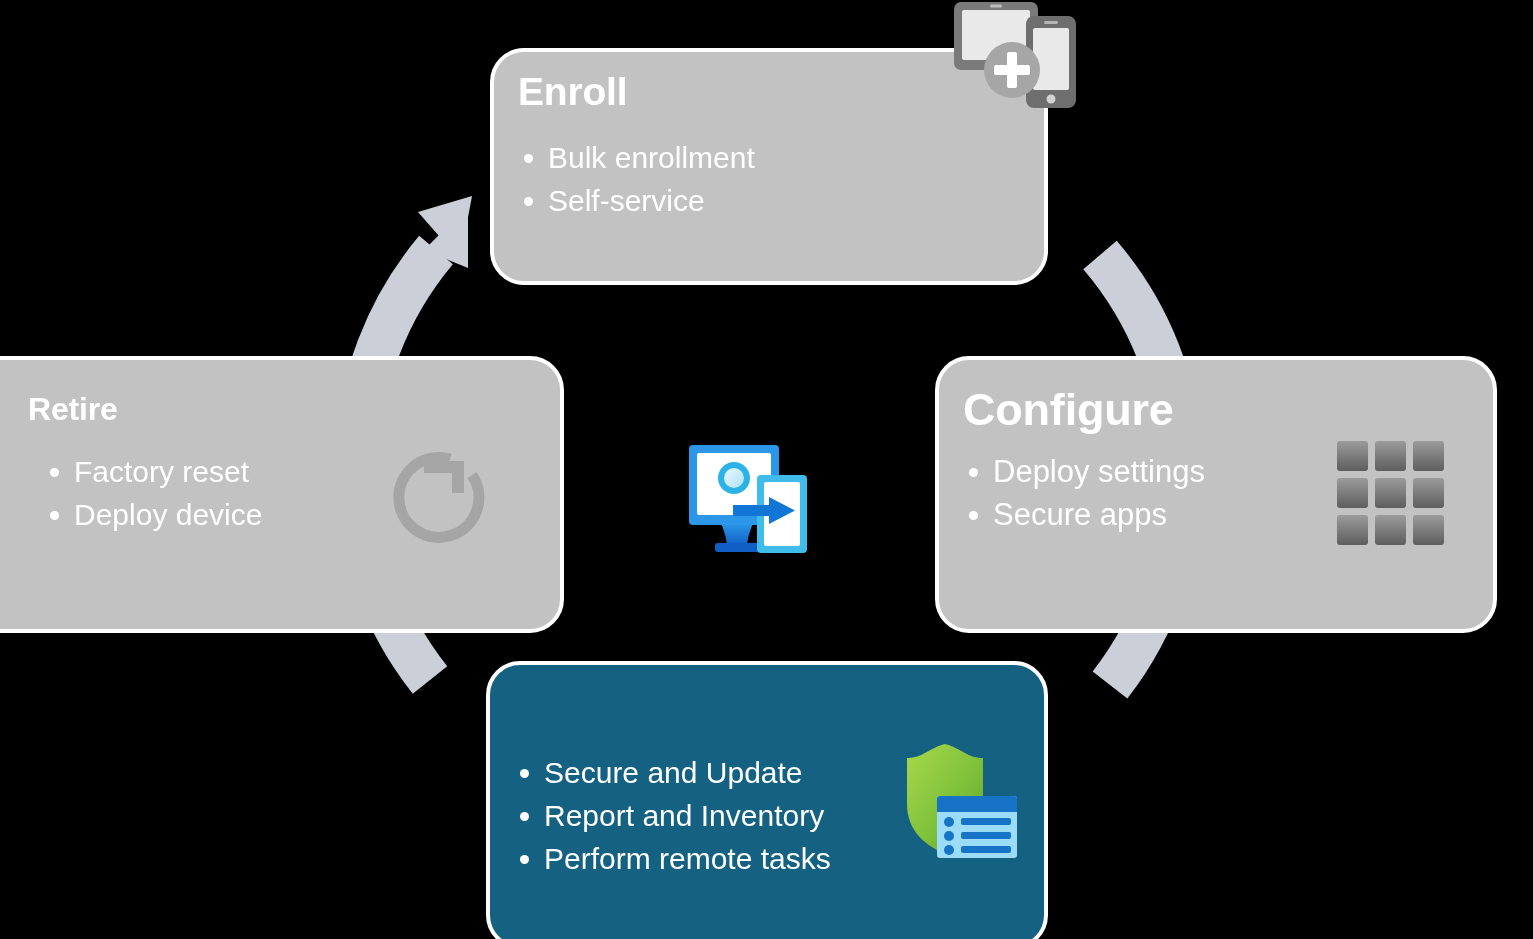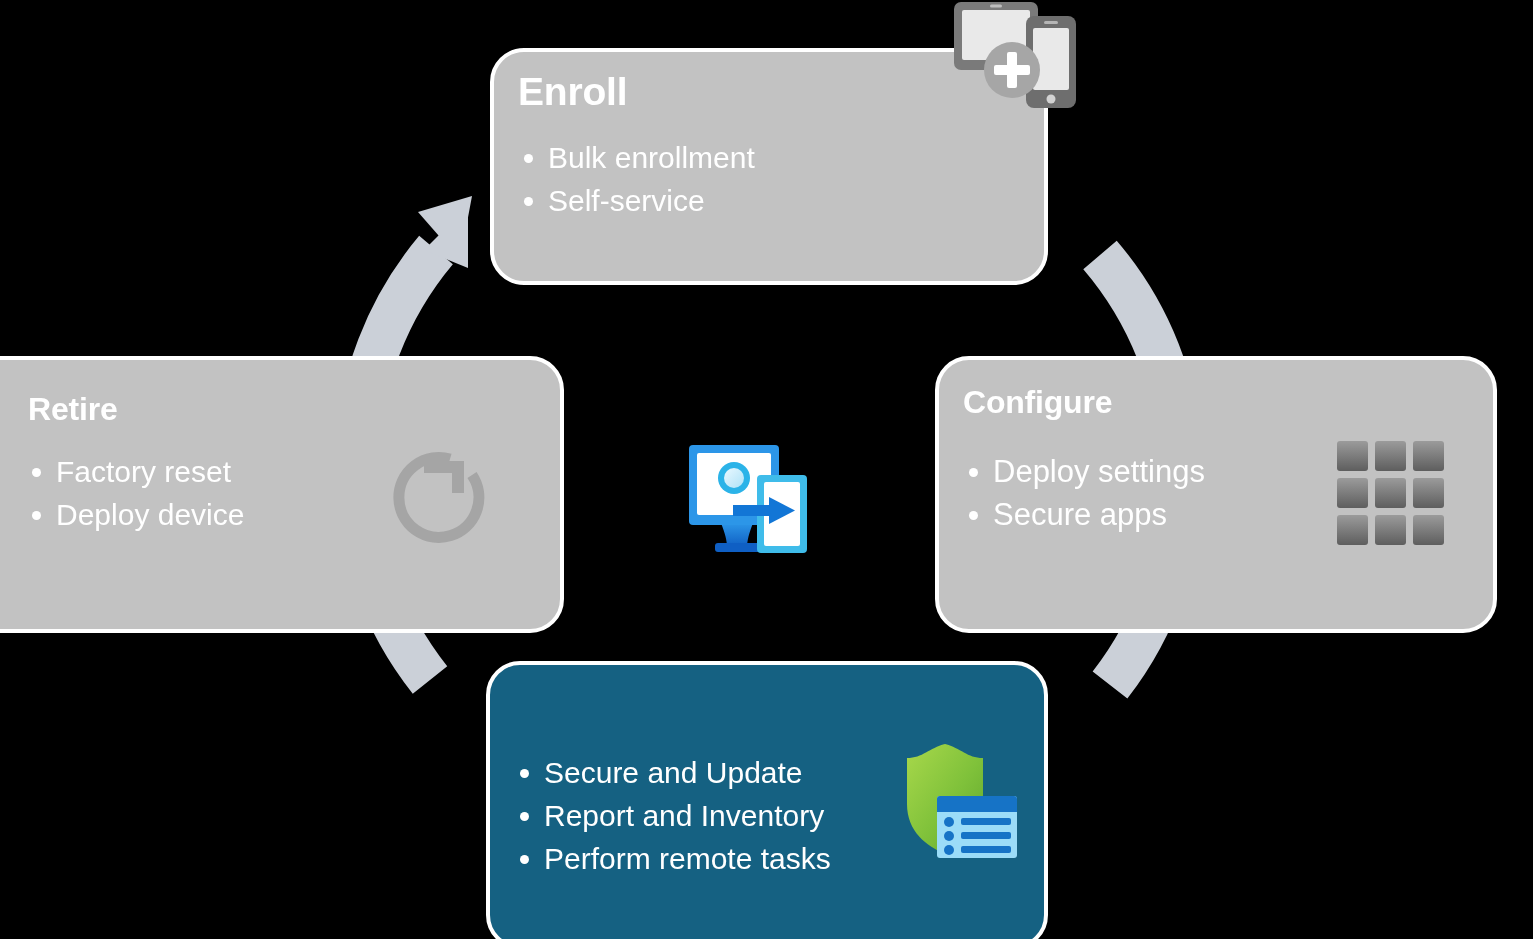--- a/index.html
+++ b/index.html
@@ -71,30 +71,30 @@
     width: 558px; height: 237px;
   }
   #card-enroll .card-title { left: 24px; top: 18px; font-size: 39px; }
   #card-enroll .card-list  { left: 24px; top: 84px; font-size: 30px; line-height: 43px; }
 
   
   #card-configure {
     left: 935px; top: 356px;
     width: 562px; height: 277px;
   }
-  #card-configure .card-title { left: 24px; top: 24px; font-size: 32px; }
+  #card-configure .card-title { left: 24px; top: 24px; font-size: 45px; }
   #card-configure .card-list  { left: 24px; top: 90px; font-size: 31px; line-height: 43px; }
 
   
   #card-retire {
     left: -38px; top: 356px;
     width: 602px; height: 277px;
   }
   #card-retire .card-title { left: 62px; top: 31px; font-size: 32px; }
-  #card-retire .card-list  { left: 60px; top: 90px; font-size: 30px; line-height: 43px; }
+  #card-retire .card-list  { left: 78px; top: 90px; font-size: 30px; line-height: 43px; }
 
   
   #card-protect {
     left: 486px; top: 661px;
     width: 562px; height: 288px;
   }
   #card-protect .card-title { left: 24px; top: 22px; font-size: 39px; }
   #card-protect .card-list  { left: 24px; top: 86px; font-size: 30px; line-height: 43px; }
 
   

